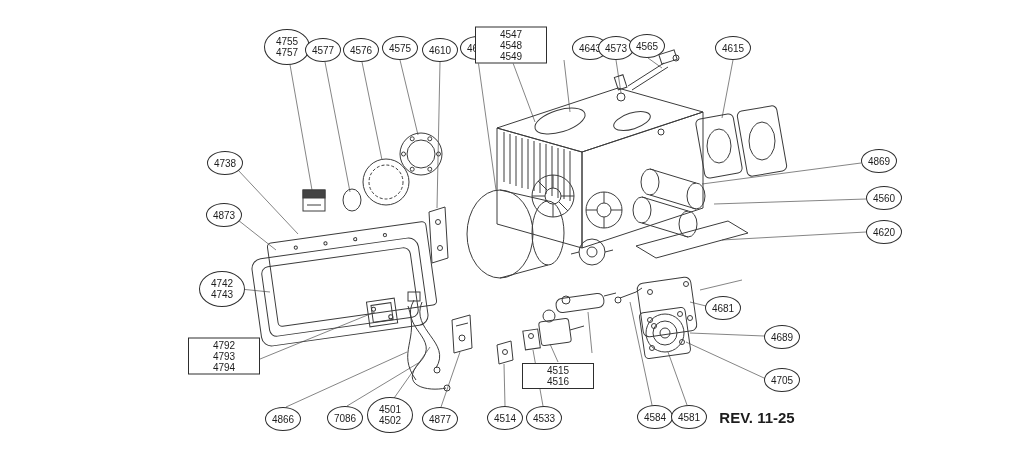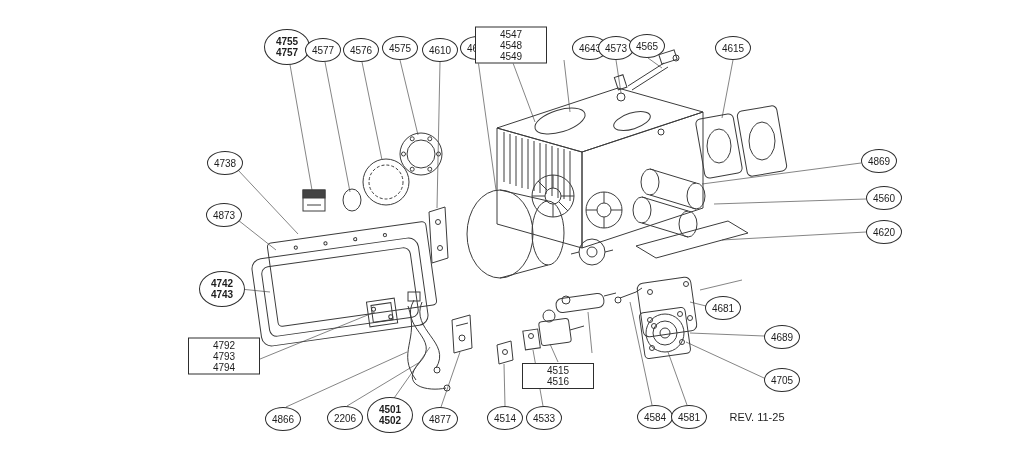--- a/index.html
+++ b/index.html
@@ -3,23 +3,23 @@
 <meta charset="utf-8">
 <style>
   html,body{margin:0;padding:0;background:#fff;}
   .page{position:relative;width:1024px;height:460px;background:#fff;overflow:hidden;
         font-family:"Liberation Sans",sans-serif;}
   .page svg{position:absolute;left:0;top:0;}
   .co{position:absolute;transform:translate(-50%,-50%);display:flex;align-items:center;
       justify-content:center;text-align:center;white-space:pre-line;font-size:10px;
       line-height:11px;color:#1d1d1d;background:#fff;border:1px solid #2e2e2e;z-index:2;}
   .el{width:34px;height:22px;border-radius:50%;text-align:center;}
-  .el2{width:44px;height:34px;border-radius:50%;font-weight:bold;}
+  .el2{width:44px;height:34px;border-radius:50%;}
   .bx{padding:1px 20px;min-width:30px;}
-  .rev{position:absolute;transform:translate(-50%,-50%);font-size:11px;color:#1d1d1d;z-index:2;}
+  .rev{position:absolute;transform:translate(-50%,-50%);font-size:15px;color:#1d1d1d;z-index:2;font-weight:bold;}
 </style>
 </head>
 <body>
 
 <div class="page">
 
   <svg width="1024" height="460" viewBox="0 0 1024 460">
 
     <g stroke="#666" stroke-width="0.8">
       <line x1="289" y1="59" x2="312" y2="190"></line>
@@ -276,21 +276,21 @@
 4794</div>
 
   <div class="co el" style="left:879px;top:161px">4869</div>
   <div class="co el" style="left:884px;top:198px">4560</div>
   <div class="co el" style="left:884px;top:232px">4620</div>
   <div class="co el" style="left:723px;top:308px">4681</div>
   <div class="co el" style="left:782px;top:337px">4689</div>
   <div class="co el" style="left:782px;top:380px">4705</div>
 
   <div class="co el" style="left:283px;top:419px">4866</div>
-  <div class="co el" style="left:345px;top:418px">2206</div>
+  <div class="co el" style="left:345px;top:418px">7086</div>
   <div class="co el2" style="left:390px;top:415px">4501
 4502</div>
   <div class="co el" style="left:440px;top:419px">4877</div>
   <div class="co el" style="left:505px;top:418px">4514</div>
   <div class="co el" style="left:544px;top:418px">4533</div>
   <div class="co bx" style="left:558px;top:376px">4515
 4516</div>
   <div class="co el" style="left:655px;top:417px">4584</div>
   <div class="co el" style="left:689px;top:417px">4581</div>
 

